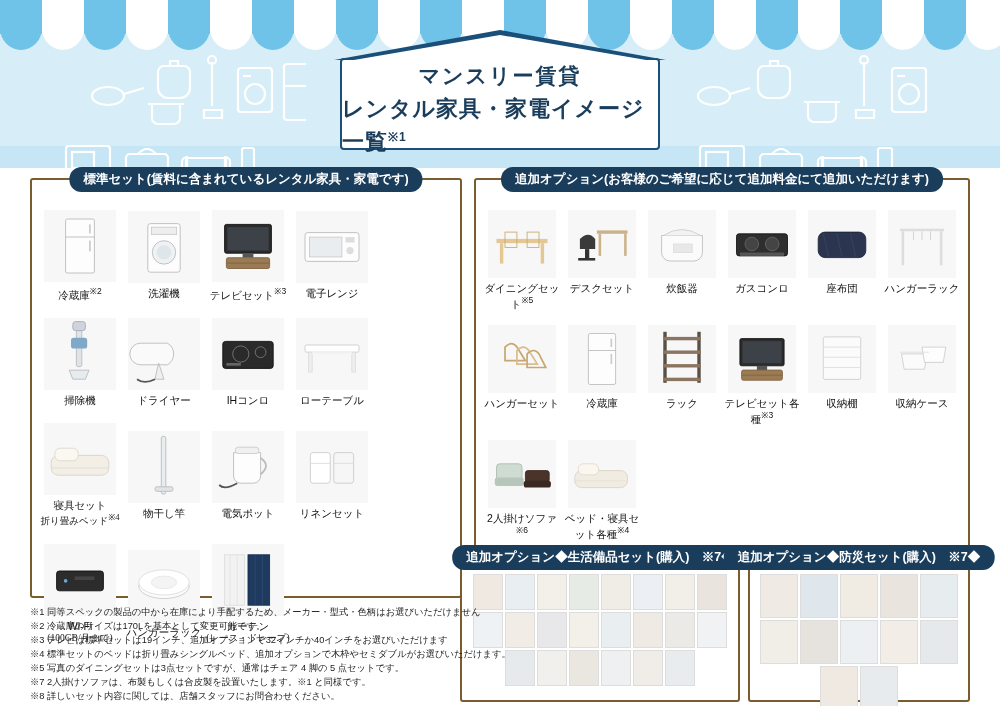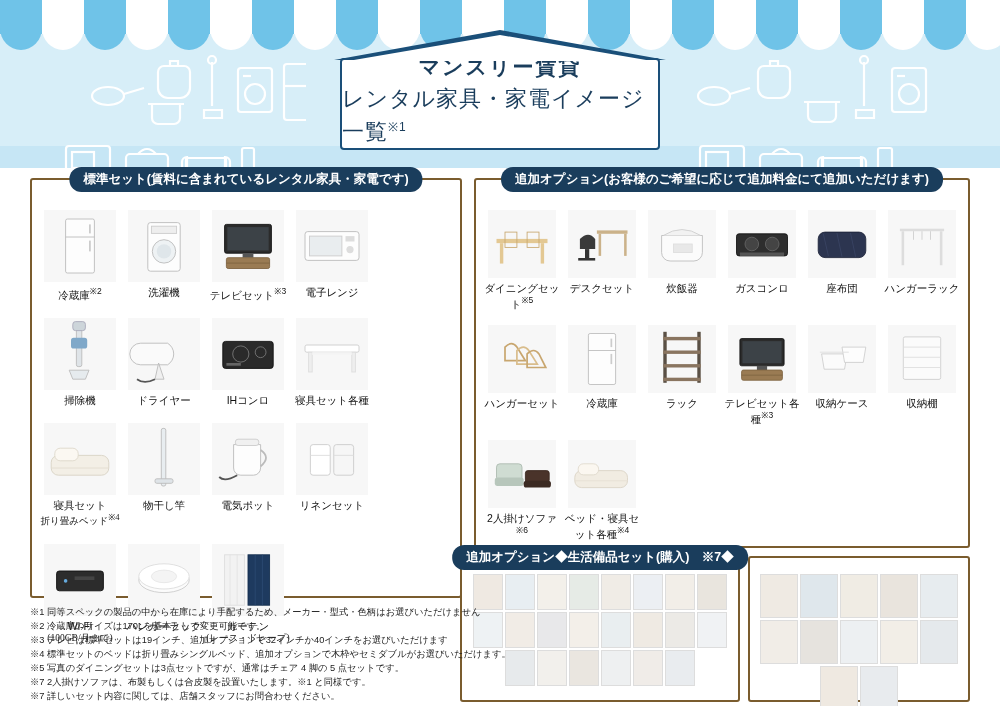--- a/index.html
+++ b/index.html
@@ -45,21 +45,21 @@
   }
 
   .title-house {
     position: absolute;
     left: 340px; top: 58px;
     width: 320px; height: 92px;
     background: #ffffff;
     border: 2px solid #1a4f79;
     border-radius: 4px;
     display: flex; flex-direction: column;
-    align-items: center; justify-content: flex-end;
+    align-items: center; justify-content: space-between;
   }
   .title-house::before {
     content: "";
     position: absolute;
     top: -30px; left: 50%;
     transform: translateX(-50%);
     width: 0; height: 0;
     border-left: 166px solid transparent;
     border-right: 166px solid transparent;
     border-bottom: 30px solid #1a4f79;
@@ -72,21 +72,21 @@
     width: 0; height: 0;
     border-left: 152px solid transparent;
     border-right: 152px solid transparent;
     border-bottom: 26px solid #ffffff;
   }
   .title-line1 {
     font-size: 21px; font-weight: bold; color: #1a3d5c;
     letter-spacing: 2px; line-height: 1.5;
   }
   .title-line2 {
-    font-size: 22px; font-weight: normal; color: #1a3d5c;
+    font-size: 22px; font-weight: bold; color: #1a3d5c;
     letter-spacing: 1px; line-height: 1.5;
   }
   .title-line2 .note { font-size: 12px; vertical-align: super; }
 
   .header-icons { position: absolute; top: 52px; }
   .header-icons.left { left: 86px; }
   .header-icons.right { right: 58px; }
   .header-icons svg { display: block; }
 
   
@@ -138,21 +138,21 @@
     text-align: center;
     font-size: 10.5px;
     line-height: 1.25;
     color: #111;
     margin-top: 2px;
   }
   .item .label .note { font-size: 8.5px; vertical-align: super; }
   .item .label .sub { display: block; font-size: 9.5px; font-family: Liberation Serif, serif; }
 
   
-  #panel-standard .item { width: 84px; margin-bottom: 4px; }
+  #panel-standard .item { width: 84px; margin-bottom: 4px; justify-content: center; }
   #panel-standard .item .art { height: 86px; }
   
   #panel-optional .item { width: 80px; margin-bottom: 2px; }
   #panel-optional .item .art { height: 82px; }
 
   .footnotes {
     position: absolute;
     left: 30px; top: 438px;
     width: 430px;
     font-size: 9.3px;
@@ -370,21 +370,21 @@
         <div class="item">
           <div class="art">
             <svg width="72" height="76" viewBox="0 0 80 80">
               <rect x="0" y="0" width="80" height="80" fill="#f7f7f7"></rect>
               <rect x="10" y="30" width="60" height="8" rx="2" fill="#ffffff" stroke="#ccc"></rect>
               <rect x="14" y="38" width="4" height="22" fill="#eee" stroke="#ddd"></rect>
               <rect x="62" y="38" width="4" height="22" fill="#eee" stroke="#ddd"></rect>
               <rect x="18" y="38" width="44" height="3" fill="#f4f4f4"></rect>
             </svg>
           </div>
-          <div class="label">寝具セット各種</div>
+          <div class="label">ローテーブル</div>
         </div>
         <div class="item">
           <div class="art">
             <svg width="72" height="76" viewBox="0 0 80 80">
               <rect x="0" y="0" width="80" height="80" fill="#f7f7f7"></rect>
               <rect x="8" y="36" width="64" height="22" rx="8" fill="#f3efe6" stroke="#d8d2c4"></rect>
               <rect x="12" y="28" width="26" height="14" rx="6" fill="#fbf8f2" stroke="#ded8cb"></rect>
               <path d="M8 50 h64" stroke="#e3ddd0"></path>
             </svg>
           </div>
@@ -587,38 +587,38 @@
               <rect x="16" y="53" width="48" height="12" rx="2" fill="#9a7b53" stroke="#7e6341"></rect>
               <line x1="16" y1="59" x2="64" y2="59" stroke="#7e6341"></line>
             </svg>
           </div>
           <div class="label">テレビセット各種<span class="note">※3</span></div>
         </div>
         <div class="item">
           <div class="art">
             <svg width="68" height="72" viewBox="0 0 80 80">
               <rect x="0" y="0" width="80" height="80" fill="#f7f7f7"></rect>
-              <path d="M16 34 h30 l-3 18 h-24 z" fill="#fbfbfb" stroke="#ccc"></path>
-              <path d="M40 26 h28 l-3 18 h-22 z" fill="#fdfdfd" stroke="#ccc"></path>
-              <path d="M14 32 h34" stroke="#ddd"></path>
-            </svg>
-          </div>
-          <div class="label">収納ケース</div>
-        </div>
-        <div class="item">
-          <div class="art">
-            <svg width="68" height="72" viewBox="0 0 80 80">
-              <rect x="0" y="0" width="80" height="80" fill="#f7f7f7"></rect>
               <rect x="18" y="14" width="44" height="50" rx="2" fill="#fbfbfb" stroke="#ccc"></rect>
               <line x1="18" y1="26" x2="62" y2="26" stroke="#ddd"></line>
               <line x1="18" y1="38" x2="62" y2="38" stroke="#ddd"></line>
               <line x1="18" y1="50" x2="62" y2="50" stroke="#ddd"></line>
             </svg>
           </div>
           <div class="label">収納棚</div>
+        </div>
+        <div class="item">
+          <div class="art">
+            <svg width="68" height="72" viewBox="0 0 80 80">
+              <rect x="0" y="0" width="80" height="80" fill="#f7f7f7"></rect>
+              <path d="M16 34 h30 l-3 18 h-24 z" fill="#fbfbfb" stroke="#ccc"></path>
+              <path d="M40 26 h28 l-3 18 h-22 z" fill="#fdfdfd" stroke="#ccc"></path>
+              <path d="M14 32 h34" stroke="#ddd"></path>
+            </svg>
+          </div>
+          <div class="label">収納ケース</div>
         </div>
         <div class="item">
           <div class="art">
             <svg width="68" height="72" viewBox="0 0 80 80">
               <rect x="0" y="0" width="80" height="80" fill="#f7f7f7"></rect>
               <rect x="10" y="28" width="30" height="20" rx="4" fill="#cfdcd2" stroke="#aab8ae"></rect>
               <rect x="8" y="44" width="34" height="10" rx="3" fill="#b7c6bb"></rect>
               <rect x="44" y="36" width="28" height="14" rx="3" fill="#4a332a" stroke="#3a271f"></rect>
               <rect x="42" y="48" width="32" height="8" rx="3" fill="#3b2a22"></rect>
             </svg>
@@ -661,20 +661,21 @@
         <div class="cell" style="width: 30px; height: 36px; background: rgb(231, 234, 236);"></div>
         <div class="cell" style="width: 30px; height: 36px; background: rgb(242, 240, 236);"></div>
         <div class="cell" style="width: 30px; height: 36px; background: rgb(234, 230, 224);"></div>
         <div class="cell" style="width: 30px; height: 36px; background: rgb(238, 240, 241);"></div>
         <div class="cell" style="width: 30px; height: 36px; background: rgb(240, 236, 232);"></div>
         <div class="cell" style="width: 30px; height: 36px; background: rgb(233, 236, 239);"></div>
       </div>
   </div>
 
   <div class="panel" id="panel-disaster">
+    <div class="panel-title">追加オプション◆防災セット(購入)　※7◆</div>
     <div class="sub-panel-imgs" id="disaster-imgs">
         <div class="cell" style="width: 38px; height: 44px; background: rgb(239, 234, 227);"></div>
         <div class="cell" style="width: 38px; height: 44px; background: rgb(223, 231, 236);"></div>
         <div class="cell" style="width: 38px; height: 44px; background: rgb(240, 236, 228);"></div>
         <div class="cell" style="width: 38px; height: 44px; background: rgb(233, 228, 221);"></div>
         <div class="cell" style="width: 38px; height: 44px; background: rgb(231, 236, 239);"></div>
         <div class="cell" style="width: 38px; height: 44px; background: rgb(241, 237, 231);"></div>
         <div class="cell" style="width: 38px; height: 44px; background: rgb(230, 227, 222);"></div>
         <div class="cell" style="width: 38px; height: 44px; background: rgb(237, 240, 242);"></div>
         <div class="cell" style="width: 38px; height: 44px; background: rgb(242, 238, 231);"></div>
@@ -684,15 +685,15 @@
       </div>
   </div>
 
   <div class="footnotes" id="footnotes">
       <div>※1 同等スペックの製品の中から在庫により手配するため、メーカー・型式・色柄はお選びいただけません</div>
       <div>※2 冷蔵庫のサイズは170Lを基本として変更可能です。</div>
       <div>※3 テレビは標準セットは19インチ、追加オプションで32インチか40インチをお選びいただけます</div>
       <div>※4 標準セットのベッドは折り畳みシングルベッド、追加オプションで木枠やセミダブルがお選びいただけます。</div>
       <div>※5 写真のダイニングセットは3点セットですが、通常はチェア 4 脚の 5 点セットです。</div>
       <div>※7 2人掛けソファは、布製もしくは合皮製を設置いたします。※1 と同様です。</div>
-      <div>※7 詳しいセット内容に関しては、店舗スタッフにお問合わせください。</div>
+      <div>※8 詳しいセット内容に関しては、店舗スタッフにお問合わせください。</div>
     </div>
 </div>
 
 </body></html>

